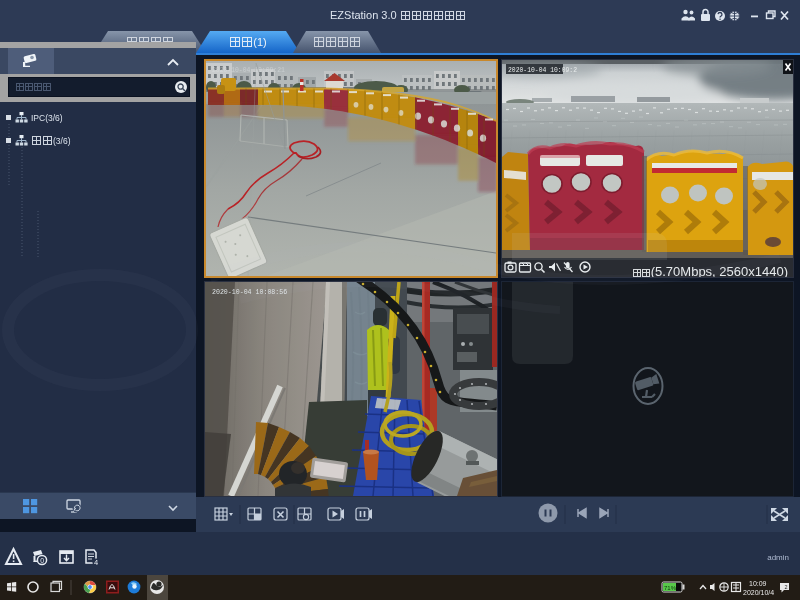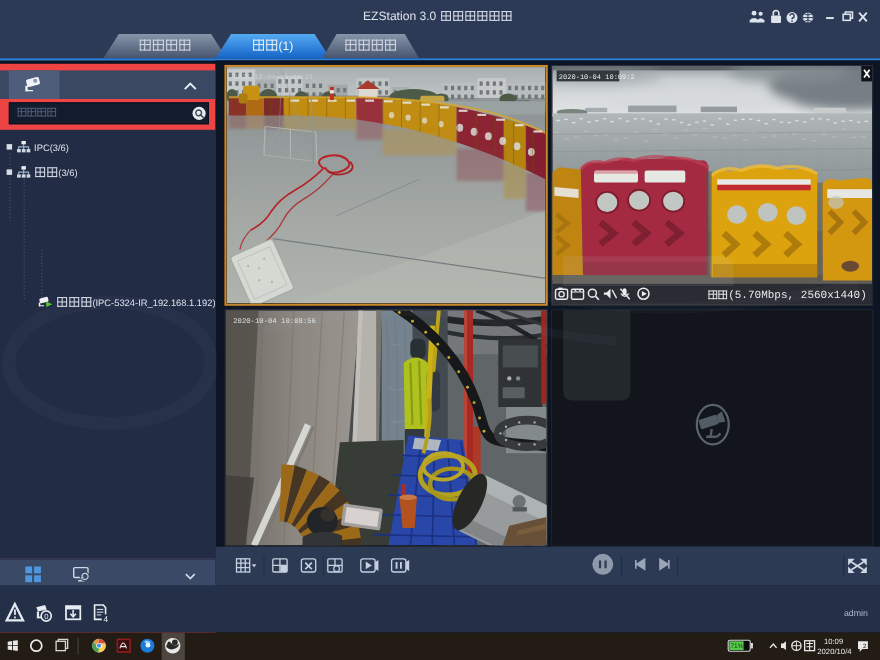--- a/index.html
+++ b/index.html
@@ -24,42 +24,42 @@
 #menutxt{left:30px;top:17px;color:#eef2f6;font-size:12px;font-weight:bold;letter-spacing:.5px}
 #apptitle{left:330px;top:9px;color:#dde4ee;font-size:11px}
 #winicons{right:5px;top:4px;color:#dfe6ef;font-size:10px}
 
 .tab{position:absolute;top:31px;height:22px;color:#d6dce5;font-size:11px;text-align:center;line-height:22px}
 #tab2{color:#eef3f8}
 .tab svg{position:absolute;left:0;top:0}
 .tab span{position:relative}
 #blueline{left:0;top:53px;width:800px;height:2px;background:#2f7fd6}
 
-#sidebar{left:0;top:58px;width:196px;height:532px;background:#ef4444}
+#sidebar{left:0;top:42px;width:196px;height:477px;background:#a3a3a3}
 #sbhead{left:0;top:6px;width:196px;height:26px;background:#3a4862}
 #sbchip{left:8px;top:0;width:46px;height:26px;background:#4e5d7a}
 #search{left:8px;top:35px;width:182px;height:20px;background:#131c2d;border:1px solid #0a1120;color:#4e5c76;font-size:10px;line-height:18px;padding-left:6px}
 #searchbtn{right:9px;top:39px;width:12px;height:12px;background:#e8ecf0;border-radius:50%}
 #tree{left:0;top:60px;width:196px;height:390px;background:#222d45;color:#dce3ec;font-size:8.5px}
 .trow{position:absolute;height:23px;line-height:23px;white-space:nowrap}
 .sel{background:#3076cf}
 
 #sbbot{left:0;top:450px;width:196px;height:27px;background:#3a4a66;border-top:1px solid #2a3850}
 
 #main{left:196px;top:55px;width:604px;height:477px;background:#0d1524}
 .vid{position:absolute;overflow:hidden;background:#000}
 #v1{left:8px;top:4px;width:294px;height:219px;border:2px solid #c8882c}
 #v2{left:305px;top:4px;width:293px;height:219px;border:1px solid #2a3040}
 #v3{left:8px;top:226px;width:294px;height:216px;border:1px solid #2a3040}
 #v4{left:305px;top:226px;width:293px;height:216px;background:#12161c;border:1px solid #1c2536}
 #toolbar{left:0;top:442px;width:604px;height:35px;background:#2c3a54}
 
 #status{left:0;top:532px;width:800px;height:43px;background:#243048}
 #taskbar{left:0;top:575px;width:800px;height:25px;background:#221c15}
-#v2info{right:5px;top:204px;color:#e6eaec;font-size:10px;font-family:Liberation Mono, monospace}
+#v2info{right:5px;top:204px;color:#e6eaec;font-size:13px;font-family:Liberation Sans, sans-serif}
 .trow .exp{display:inline-block;width:5px;height:5px;background:#d8dee6;margin-right:4px;vertical-align:1px}
 .neticon{display:inline-block;width:13px;height:11px;margin-right:3px;vertical-align:-2px}
 .camicon{display:inline-block;width:13px;height:10px;margin-right:3px;vertical-align:-1px}
 #admin{position:absolute;right:11px;top:21px;color:#aebad0;font-size:8px}
 #wm{position:absolute;left:0;top:0;width:800px;height:600px;pointer-events:none}
 </style></head><body>
 <div id="app">
  <div class="abs" id="titlebar"></div>
  <div class="abs" id="apptitle">EZStation 3.0 <i class="cj s"></i><i class="cj s"></i><i class="cj s"></i><i class="cj s"></i><i class="cj s"></i><i class="cj s"></i></div>
  <div class="abs" id="winicons">
@@ -164,28 +164,20 @@
             <rect x="4.8" y="7.5" width="3.4" height="3" fill="#cfdae4"></rect>
             <rect x="9.2" y="7.5" width="3.4" height="3" fill="#cfdae4"></rect>
           </svg>IPC(3/6)</div>
         <div class="trow" style="top:28px;left:6px"><span class="exp"></span><svg class="neticon" viewBox="0 0 13 11">
             <rect x="4.5" y="0" width="4" height="3.2" fill="#e8eef4"></rect>
             <path d="M6.5,3 L6.5,5 M2,7.5 L2,5.5 L11,5.5 L11,7.5 M6.5,5 L6.5,7.5" stroke="#9fb6cc" stroke-width="1" fill="none"></path>
             <rect x="0.5" y="7.5" width="3.4" height="3" fill="#cfdae4"></rect>
             <rect x="4.8" y="7.5" width="3.4" height="3" fill="#cfdae4"></rect>
             <rect x="9.2" y="7.5" width="3.4" height="3" fill="#cfdae4"></rect>
           </svg><i class="cj s"></i><i class="cj s"></i>(3/6)</div>
-        <div class="trow" style="top:146px;left:35px"><svg class="camicon" viewBox="0 0 13 10">
-            <g fill="#eef2f6">
-              <rect x="1" y="1.5" width="8" height="4.5" rx="1" transform="rotate(-14 5 4)"></rect>
-              <rect x="0" y="6" width="1.6" height="3.5"></rect>
-              <path d="M0,9.5 L5,9.5 L5,8.6 L1.6,8.6"></path>
-            </g>
-            <polygon points="7,5 12.5,7.5 7,10" fill="#58c832"></polygon>
-          </svg><i class="cj s"></i><i class="cj s"></i><i class="cj s"></i>(IPC-5324-IR_192.168.1.192)</div>
       </div>
   <div class="abs" id="sbbot"><svg width="196" height="27" viewBox="0 0 196 27">
 <g fill="#4e96e0">
             <rect x="23" y="6" width="6.2" height="6.2"></rect>
             <rect x="31" y="6" width="6.2" height="6.2"></rect>
             <rect x="23" y="14" width="6.2" height="6.2"></rect>
             <rect x="31" y="14" width="6.2" height="6.2"></rect>
           </g>
 <g stroke="#cfd8e4" fill="none" stroke-width="1.3">
             <rect x="67" y="7" width="13" height="9" rx="1"></rect>

